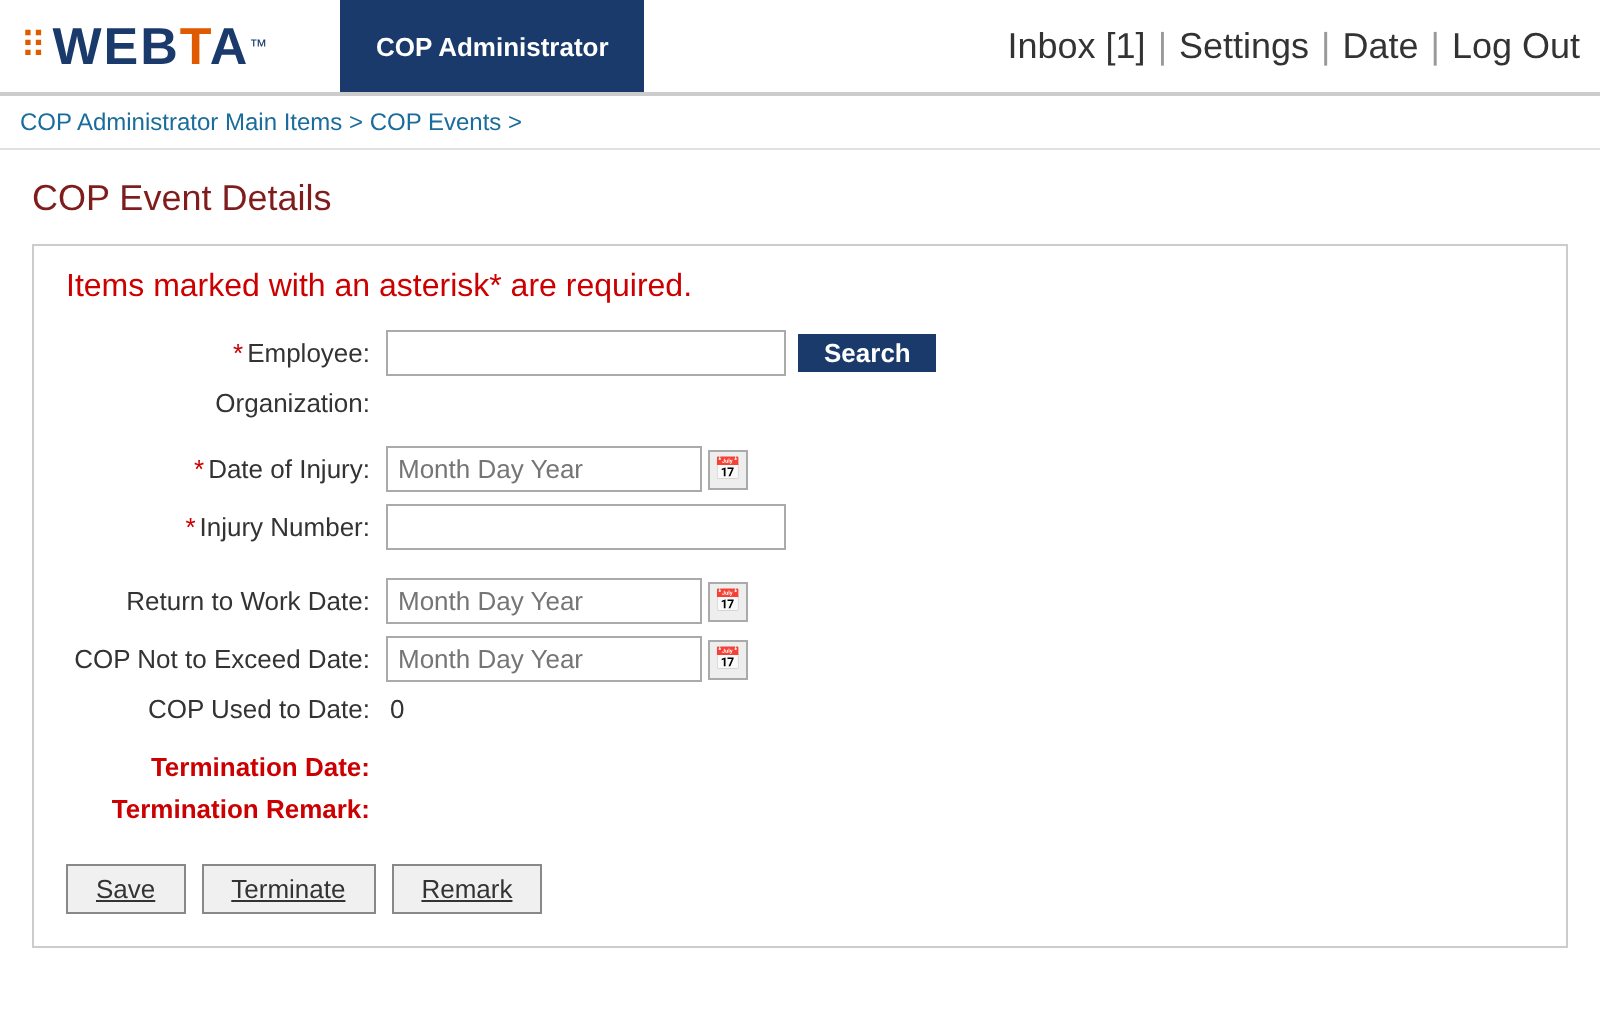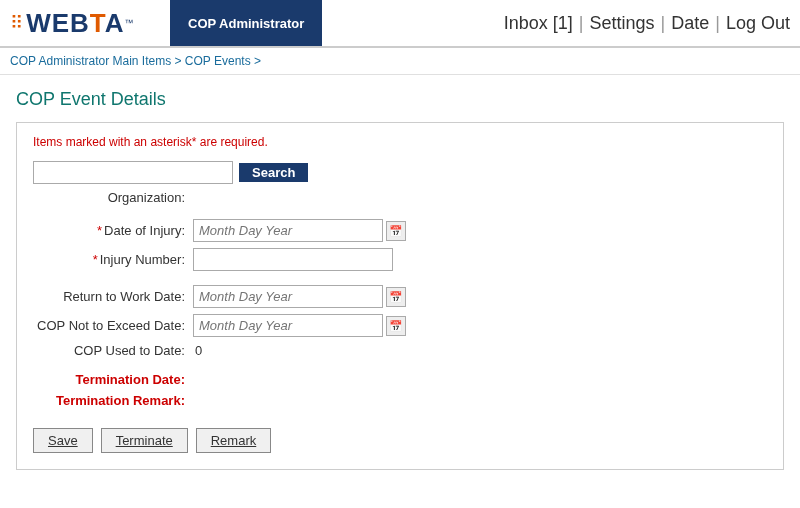--- a/index.html
+++ b/index.html
@@ -17,35 +17,35 @@
     .header-right { display: flex; align-items: center; padding: 0 10px; gap: 4px; font-size: 18px; color: #333; white-space: nowrap; justify-content: center; }
     .header-right a { color: #333; text-decoration: none; }
     .header-right .sep { color: #999; margin: 0 2px; }
 
     
     .breadcrumb { padding: 6px 10px; font-size: 12px; color: #1a6c9c; border-bottom: 1px solid #e0e0e0; }
     .breadcrumb span { color: #1a6c9c; cursor: pointer; }
 
     
     .page-content { padding: 14px 16px; }
-    .page-title { font-size: 18px; font-weight: normal; color: #0f766e; margin-bottom: 12px; }
+    .page-title { font-size: 18px; font-weight: normal; color: #7f1d1d; margin-bottom: 12px; }
 
     
     .form-area { border: 1px solid #ccc; padding: 12px 16px 16px; background: #fff; }
-    .required-note { font-size: 12px; color: #333; margin-bottom: 12px; }
+    .required-note { font-size: 16px; color: #333; margin-bottom: 12px; }
     .required-note span { color: #c00; }
 
     .form-row { display: flex; align-items: center; margin-bottom: 6px; }
     .form-label { text-align: right; min-width: 160px; padding-right: 8px; font-size: 13px; color: #333; }
     .form-label .req-star { color: #c00; margin-right: 2px; }
     .form-control { border: 1px solid #aaa; padding: 3px 5px; font-size: 13px; color: #777; background: #fff; }
     .form-control-text { border: 1px solid #aaa; padding: 3px 5px; font-size: 13px; color: #333; background: #fff; }
     .employee-input { width: 200px; }
     .search-btn { background: #1a3a6c; color: #fff; border: 1px solid #1a3a6c; padding: 1px 12px; font-size: 13px; cursor: pointer; margin-left: 6px; font-weight: bold; }
-    .date-input { width: 190px; color: #a16207; font-style: italic; }
+    .date-input { width: 158px; color: #a16207; }
     .cal-icon { display: inline-block; width: 20px; height: 20px; background: #eee; border: 1px solid #aaa; cursor: pointer; margin-left: 3px; text-align: center; line-height: 18px; font-size: 11px; vertical-align: middle; }
     .injury-input { width: 200px; }
 
     .section-gap { height: 8px; }
     .value-text { font-size: 13px; color: #333; padding-left: 4px; }
     .label-bold { font-weight: bold; color: #c00; }
 
     
     .button-row { display: flex; gap: 8px; margin-top: 20px; padding-left: 0; }
     .btn { padding: 4px 14px; font-size: 13px; cursor: pointer; border: 1px solid #888; background: #f0f0f0; color: #333; text-decoration: underline; }
@@ -85,20 +85,23 @@
 
 <div class="page-content">
   <div class="page-title">COP Event Details</div>
 
   <div class="form-area">
     <div class="required-note">
       <span>Items marked with an asterisk</span><span style="color:#c00;">*</span><span> are required.</span>
     </div>
 
     <div class="form-row">
+      <div class="form-label">
+        <span class="req-star">*</span><span>Employee:</span>
+      </div>
       <input type="text" class="form-control-text employee-input" value="" style="">
       <button class="search-btn">Search</button>
     </div>
 
     <div class="form-row">
       <div class="form-label">Organization:</div>
       <span class="org-value"></span>
     </div>
 
     <div class="section-gap"></div>

